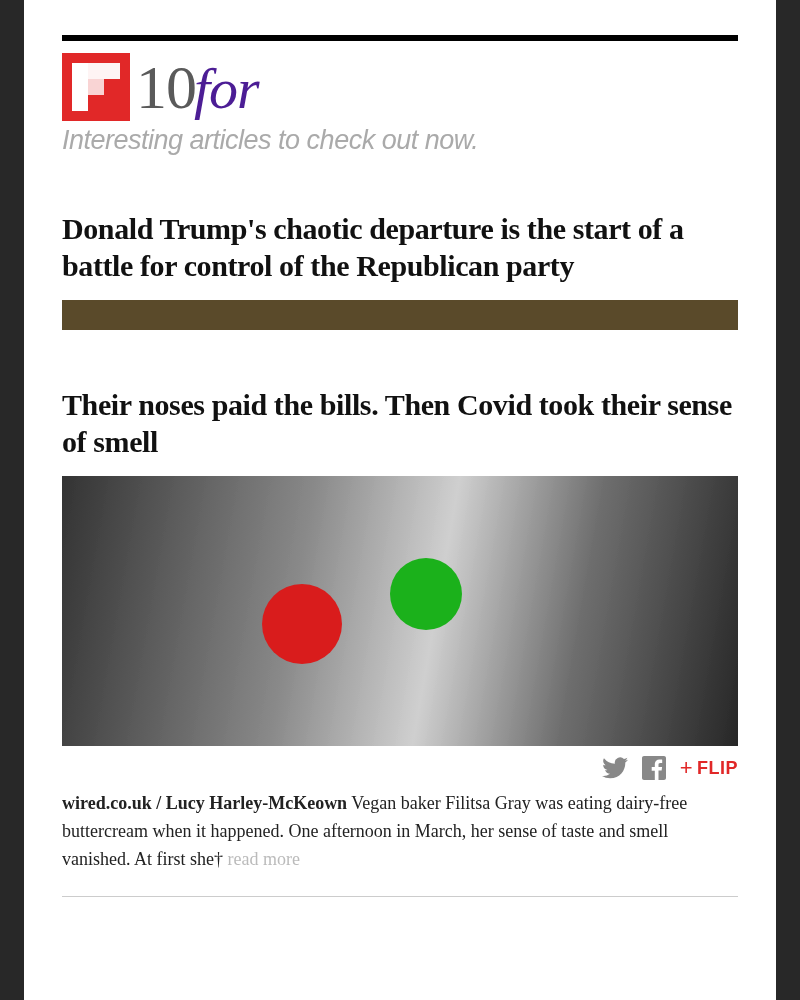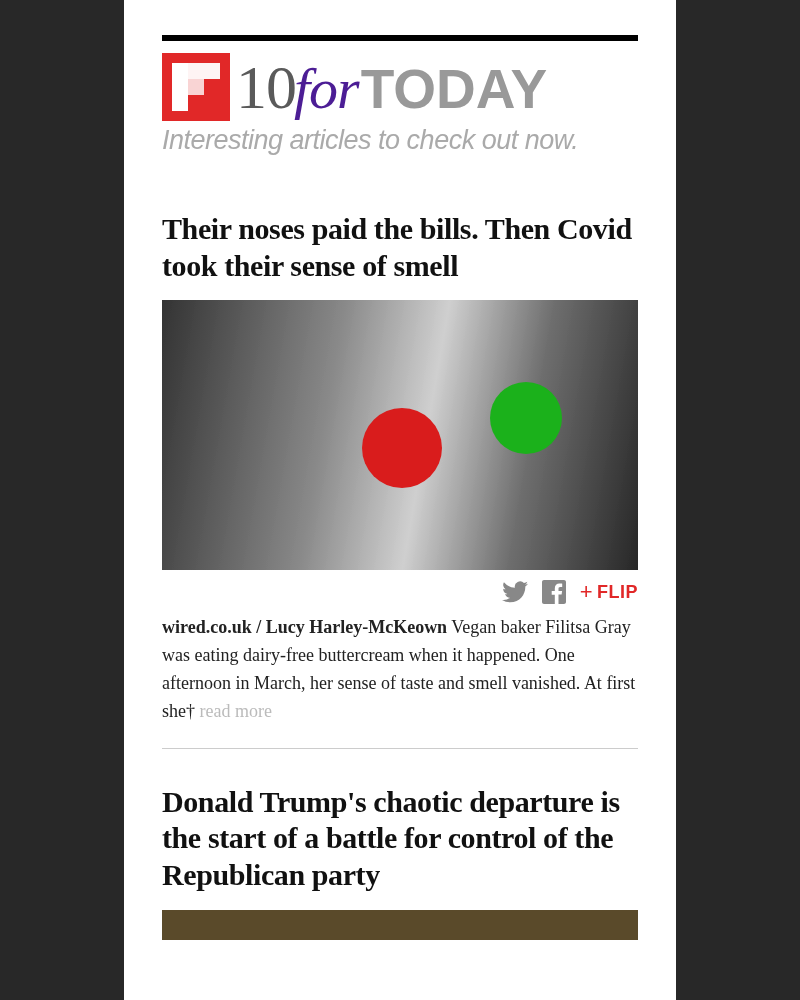--- a/index.html
+++ b/index.html
@@ -5,21 +5,21 @@
   * { box-sizing: border-box; margin: 0; padding: 0; }
   body {
     background: #282828;
     font-family: Georgia, 'Times New Roman', serif;
     width: 800px;
     min-height: 1000px;
     padding: 0;
   }
   .page {
     background: #fff;
-    width: 552px;
+    width: 752px;
     margin: 0 auto;
     padding: 35px 38px 0 38px;
     min-height: 1000px;
   }
   .topbar {
     height: 6px;
     background: #000;
     margin-bottom: 12px;
   }
   .brand-row {
@@ -131,24 +131,28 @@
     <div class="brand-logo">
       <svg class="f" viewBox="0 0 48 48">
         <rect x="0" y="0" width="16" height="48" fill="#fff"></rect>
         <rect x="16" y="0" width="32" height="16" fill="#fff" opacity="0.95"></rect>
         <rect x="16" y="16" width="16" height="16" fill="#fff" opacity="0.8"></rect>
       </svg>
     </div>
     <div class="brand-title">
       <span class="brand-10">10</span>
       <span class="brand-for">for</span>
-      <span class="brand-today">TODAY</span>
     </div>
   </div>
   <div class="tagline">Interesting articles to check out now.</div>
+
+  <div class="article">
+    <h2 class="headline">Donald Trump's chaotic departure is the start of a battle for control of the Republican party</h2>
+    <div class="thumb2"></div>
+  </div>
 
   <div class="article divided">
     <h2 class="headline">Their noses paid the bills. Then Covid took their sense of smell</h2>
     <div class="thumb">
       <div class="thumb-gray"></div>
       <div class="dot-red"></div>
       <div class="dot-green"></div>
     </div>
     <div class="actions">
       <span class="ic">
@@ -164,18 +168,13 @@
       <span class="flip-btn">
         <span class="plus">+</span>
         <span>FLIP</span>
       </span>
     </div>
     <p class="excerpt">
       <span class="source">wired.co.uk / Lucy Harley-McKeown</span><span> Vegan baker Filitsa Gray was eating dairy-free buttercream when it happened. One afternoon in March, her sense of taste and smell vanished. At first she† </span><span class="readmore">read more</span>
     </p>
   </div>
 
-  <div class="article">
-    <h2 class="headline">Donald Trump's chaotic departure is the start of a battle for control of the Republican party</h2>
-    <div class="thumb2"></div>
-  </div>
-
 </div>
 
 </body></html>

